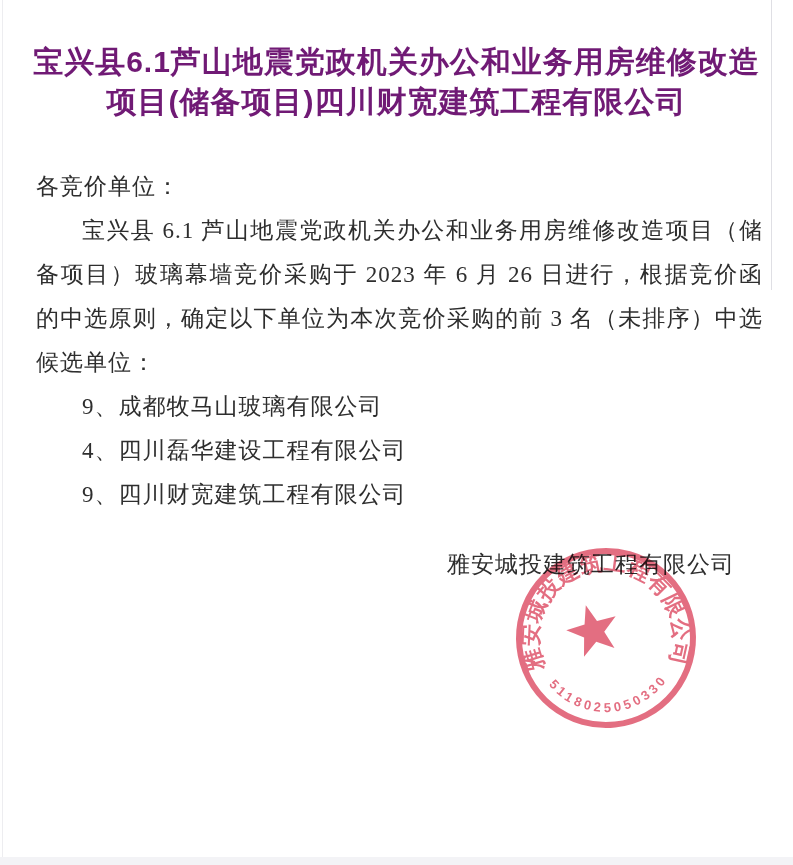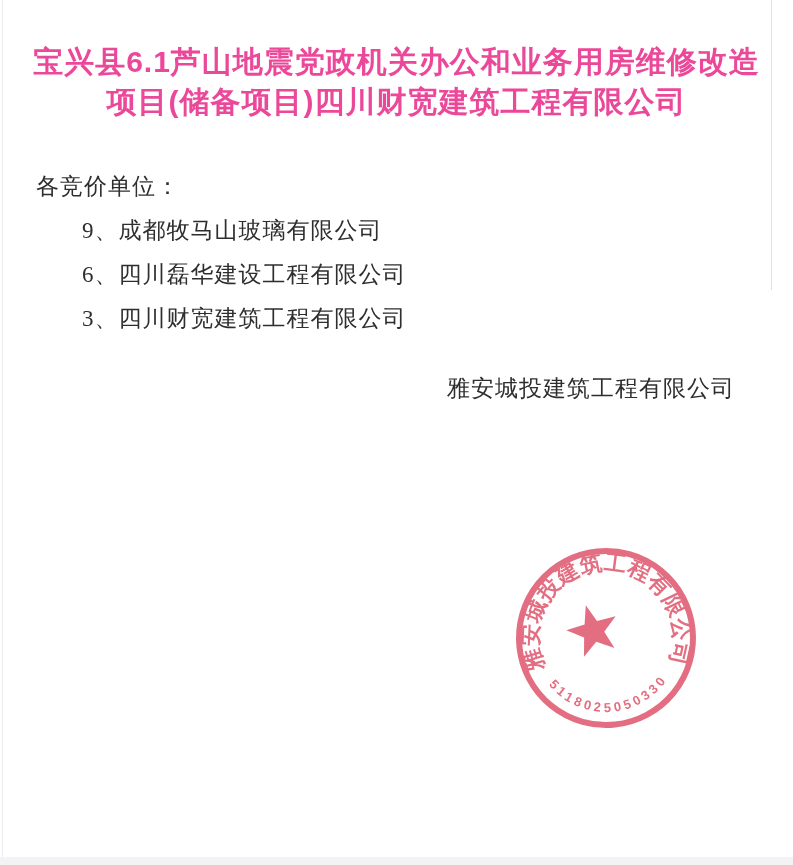--- a/index.html
+++ b/index.html
@@ -29,21 +29,21 @@
     position: absolute; left: 0; bottom: 0; width: 793px; height: 8px;
     background: #f3f3f6;
   }
   .title-block {
     margin: 42px 30px 0 30px;
     text-align: center;
     font-family: "Liberation Sans", "DejaVu Sans", sans-serif;
     font-weight: 700;
     font-size: 30px;
     line-height: 40px;
-    color: #ec4899;
+    color: #701a75;
     letter-spacing: 1px;
   }
   .body-block {
     margin: 43px 30px 0 36px;
     font-size: 23px;
     line-height: 44px;
     letter-spacing: 1px;
   }
   .salutation { text-align: left; }
   .para {
@@ -93,24 +93,25 @@
   <div class="scan-edge-right"></div>
   <div class="scan-strip-bottom"></div>
 
   <div class="title-block">
     <div>宝兴县6.1芦山地震党政机关办公和业务用房维修改造</div>
     <div>项目(储备项目)四川财宽建筑工程有限公司</div>
   </div>
 
   <div class="body-block">
     <div class="salutation">各竞价单位：</div>
+    <div class="para">宝兴县 6.1 芦山地震党政机关办公和业务用房维修改造项目（储备项目）玻璃幕墙竞价采购于 2023 年 6 月 26 日进行，根据竞价函的中选原则，确定以下单位为本次竞价采购的前 3 名（未排序）中选候选单位：</div>
     <div class="winner-list">
       <div class="winner-line">9、成都牧马山玻璃有限公司</div>
-      <div class="winner-line">6、四川磊华建设工程有限公司</div>
-      <div class="winner-line">3、四川财宽建筑工程有限公司</div>
+      <div class="winner-line">4、四川磊华建设工程有限公司</div>
+      <div class="winner-line">9、四川财宽建筑工程有限公司</div>
     </div>
   </div>
 
   <div class="signature-block">
     <div>雅安城投建筑工程有限公司</div>
   </div>
 
   <svg class="seal" viewBox="0 0 200 200" xmlns="http://www.w3.org/2000/svg" aria-hidden="true">
     <defs>
       <path id="sealArcTop" d="M 36.1 123.3 A 68 68 0 1 1 163.9 123.3" fill="none"></path>

